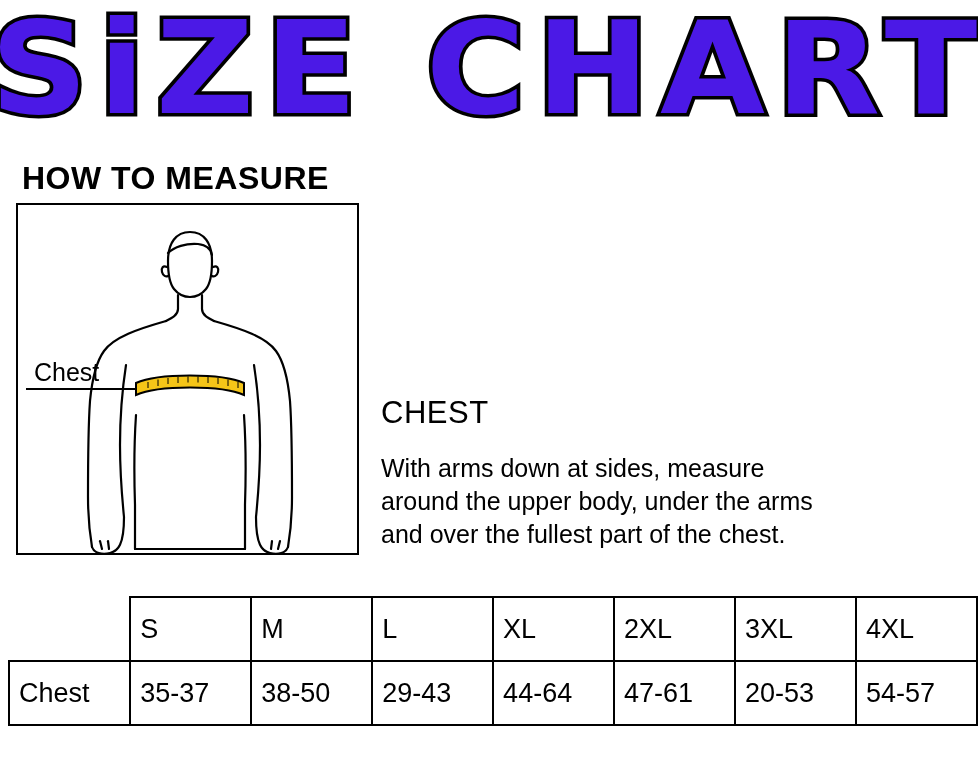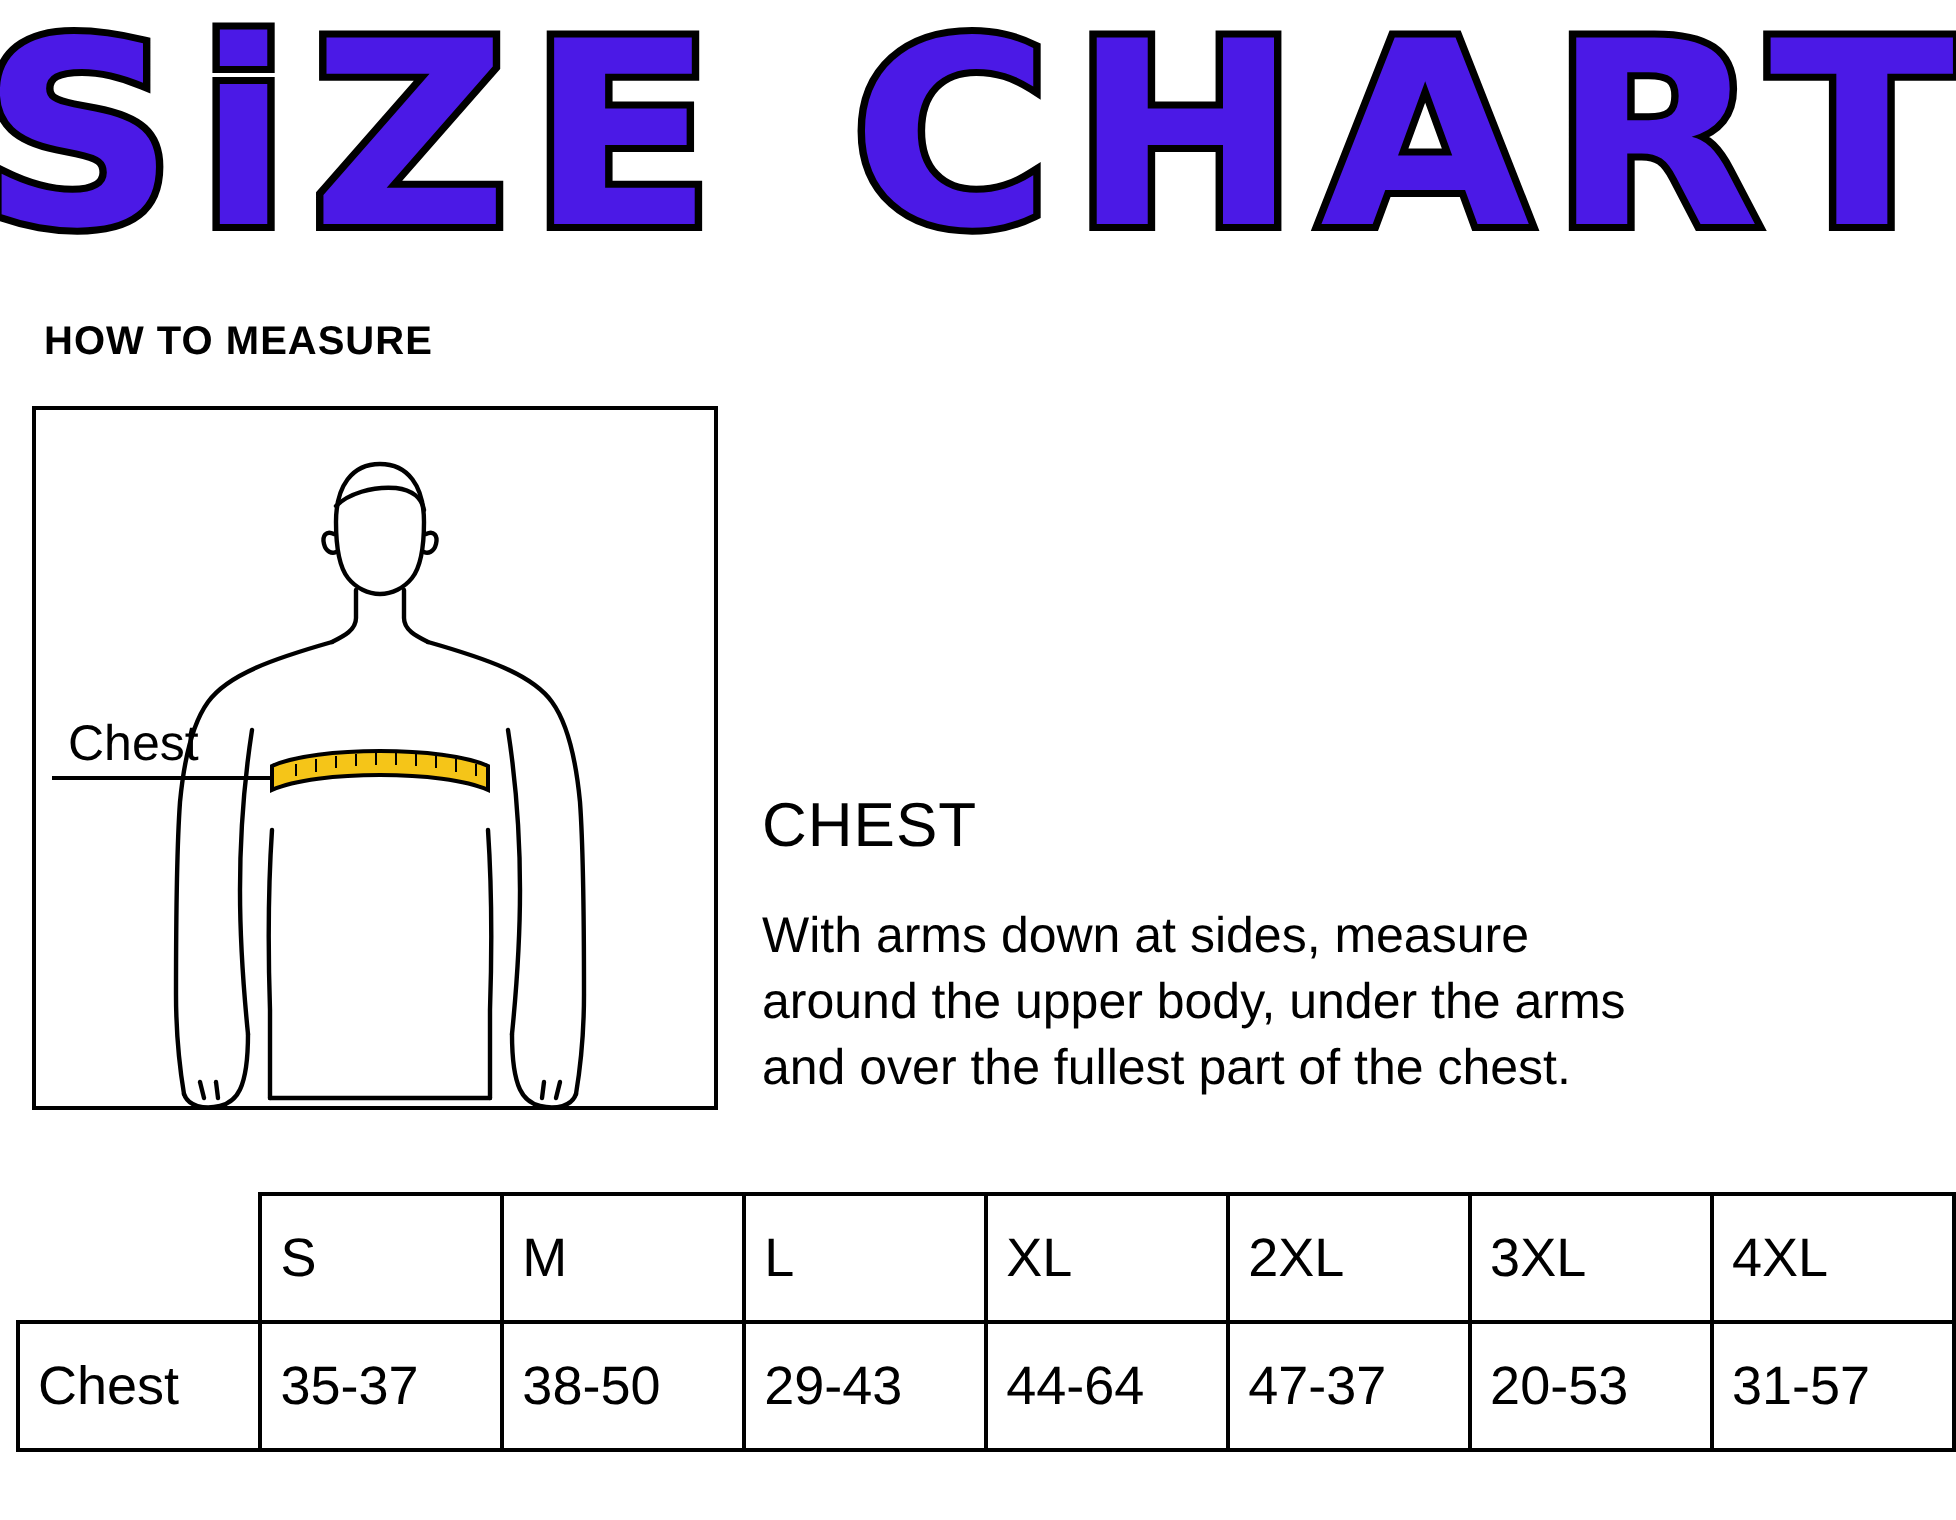--- a/index.html
+++ b/index.html
@@ -39,21 +39,21 @@
     transform-origin: 50% 50%;
   }
 
   
   #howto {
     position: absolute;
     left: 22px;
     top: 160px;
     font-family: "Liberation Sans", sans-serif;
     font-weight: bold;
-    font-size: 20px;
+    font-size: 32px;
     letter-spacing: 0.5px;
   }
 
   
   #figure-box {
     position: absolute;
     left: 16px;
     top: 203px;
     width: 343px;
     height: 352px;
@@ -208,18 +208,18 @@
       <td class="size-col">2XL</td>
       <td class="size-col">3XL</td>
       <td class="size-col">4XL</td>
     </tr>
     <tr>
       <td class="rowhead">Chest</td>
       <td class="size-col">35-37</td>
       <td class="size-col">38-50</td>
       <td class="size-col">29-43</td>
       <td class="size-col">44-64</td>
-      <td class="size-col">47-37</td>
+      <td class="size-col">47-61</td>
       <td class="size-col">20-53</td>
-      <td class="size-col">31-57</td>
+      <td class="size-col">54-57</td>
     </tr>
   </tbody>
 </table>
 
 </body></html>

